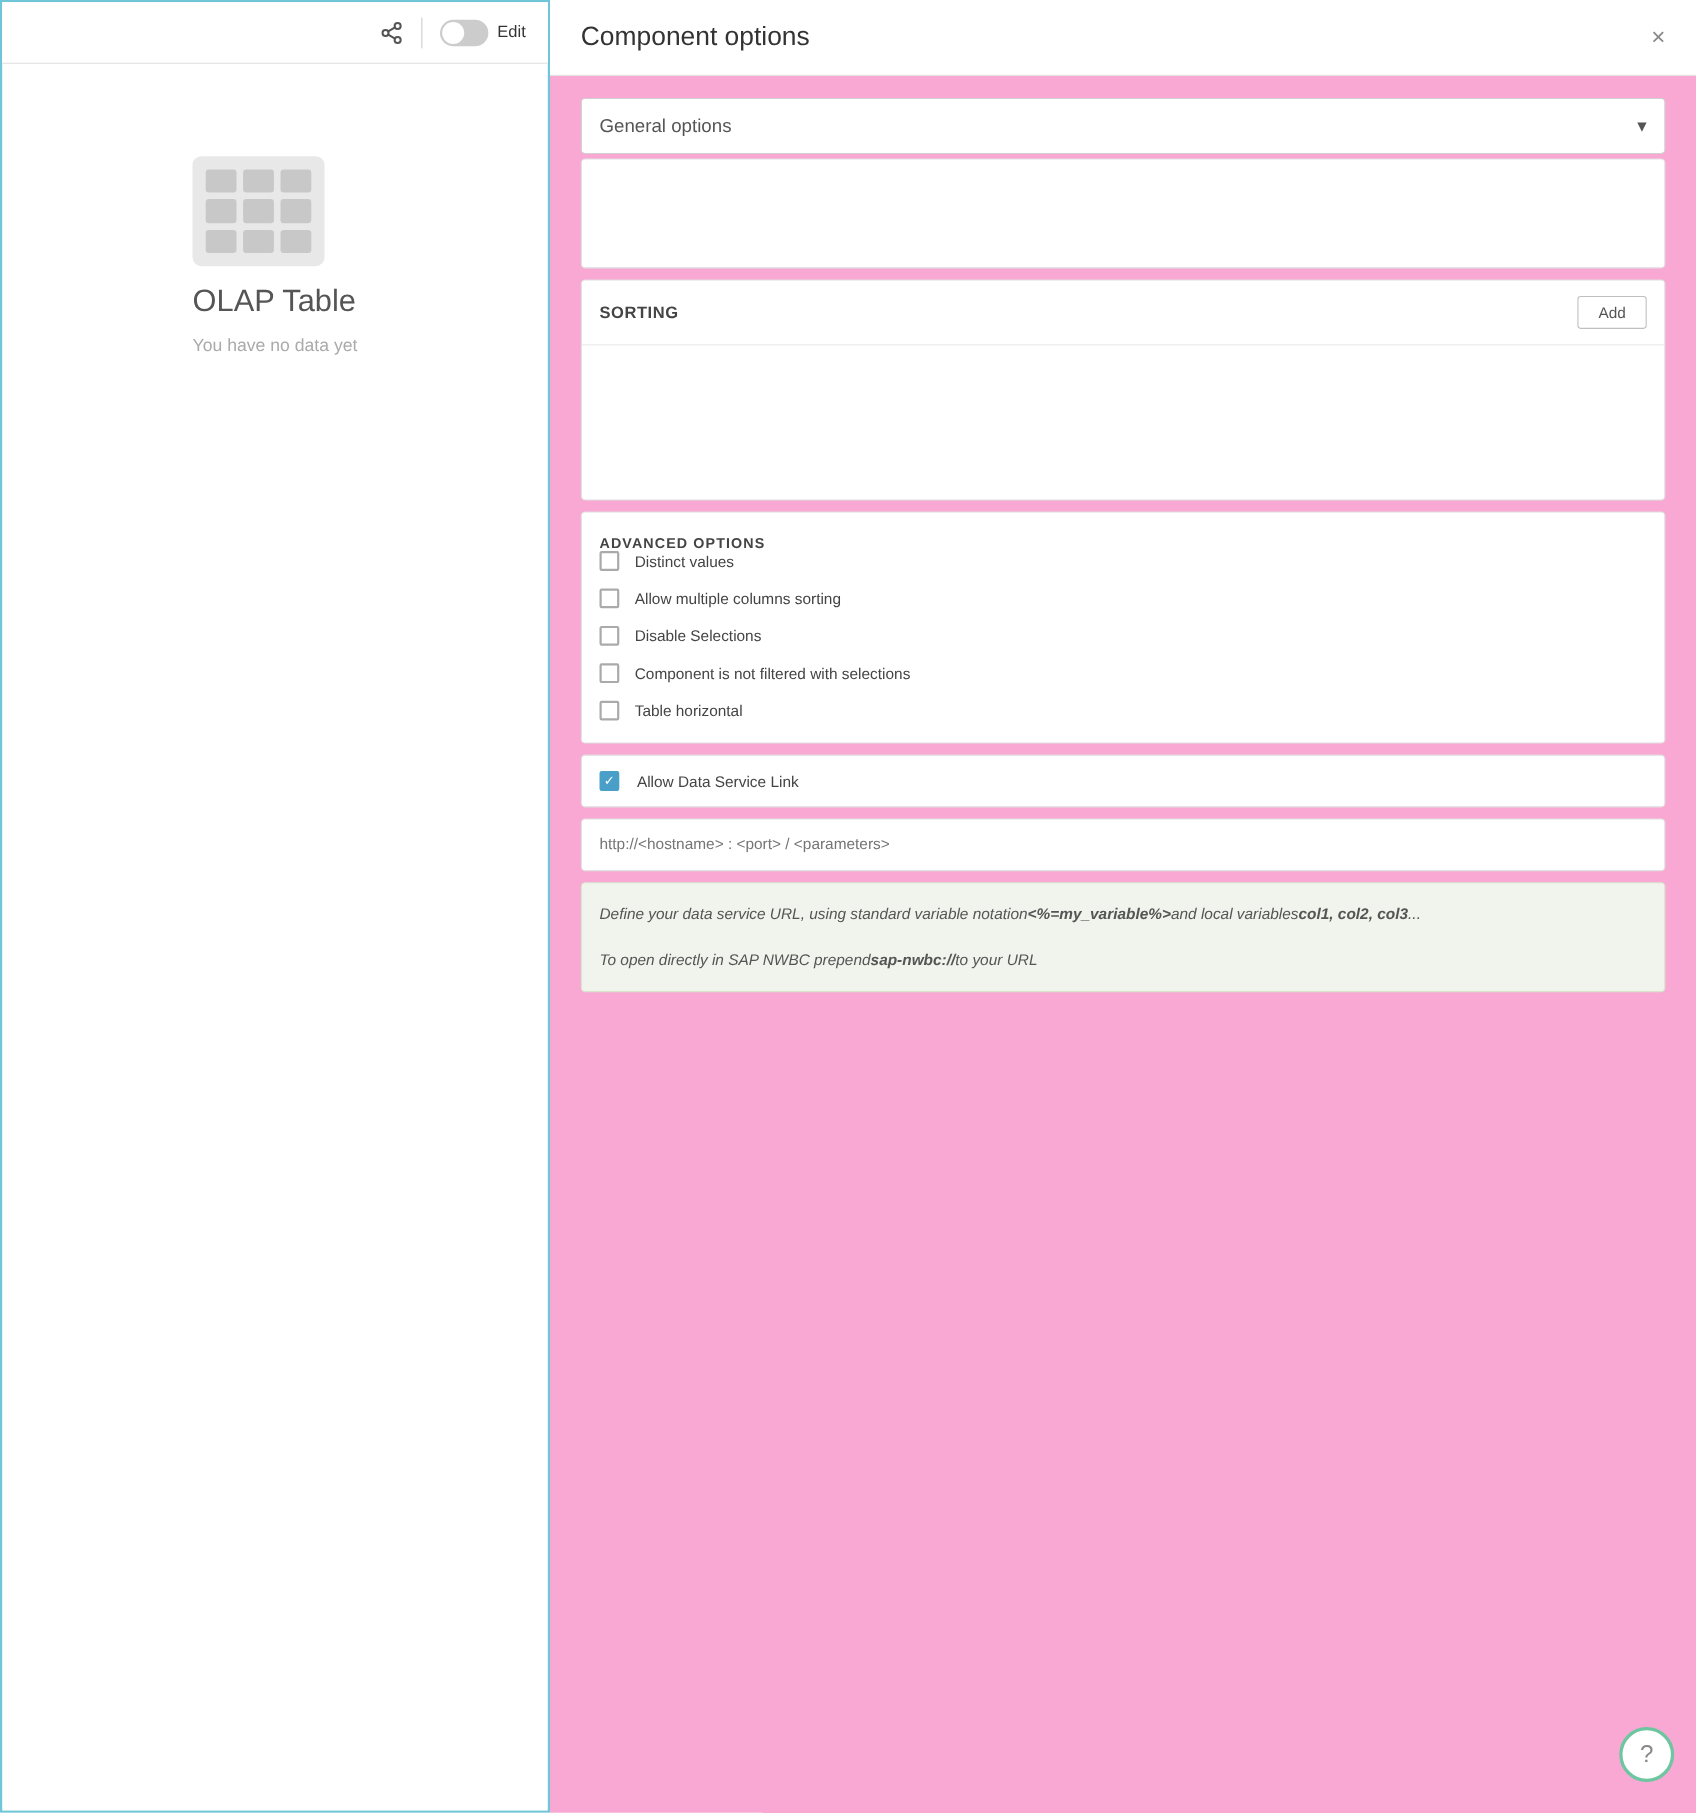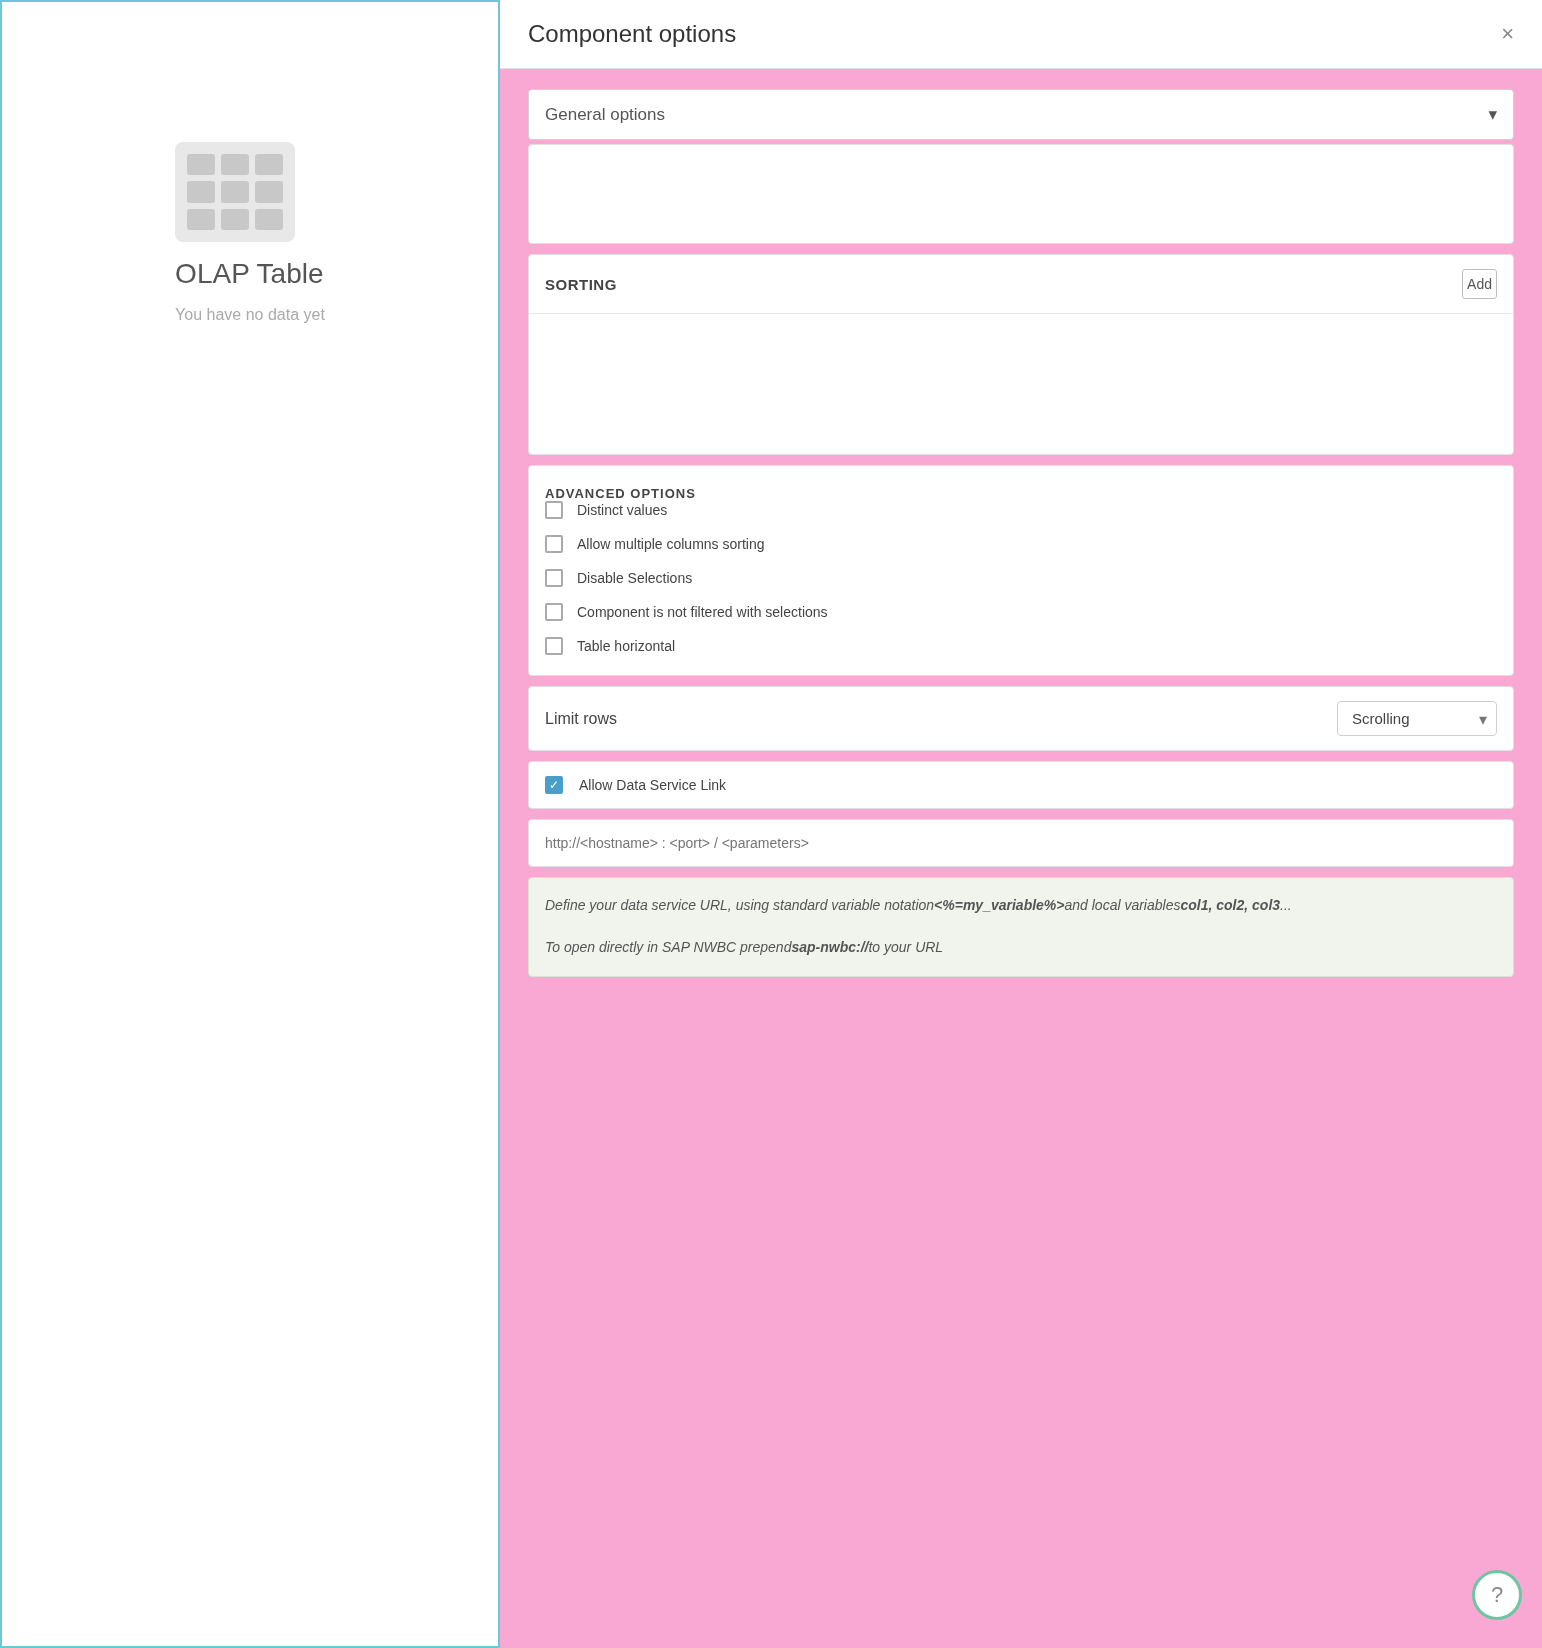--- a/index.html
+++ b/index.html
@@ -219,21 +219,21 @@
       font-size: 15px;
       font-weight: 600;
       color: #444;
       letter-spacing: 0.5px;
     }
 
     .add-btn {
       background: #ffffff;
       border: 1px solid #c0c0c0;
       border-radius: 3px;
-      padding: 6px 4px;
+      padding: 6px 18px;
       font-size: 14px;
       color: #555;
       cursor: pointer;
     }
 
     .sorting-body {
       min-height: 140px;
     }
 
     
@@ -415,20 +415,38 @@
     }
     .panel-content::-webkit-scrollbar-thumb {
       background: #e8b84b;
       border-radius: 4px;
     }
   </style>
 </head>
 <body>
 
 <div class="left-panel">
+  <div class="top-bar">
+    <button class="share-icon-btn">
+      <svg width="22" height="22" viewBox="0 0 24 24" fill="none" stroke="#555" stroke-width="2" stroke-linecap="round" stroke-linejoin="round">
+        <circle cx="18" cy="5" r="3"></circle>
+        <circle cx="6" cy="12" r="3"></circle>
+        <circle cx="18" cy="19" r="3"></circle>
+        <line x1="8.59" y1="13.51" x2="15.42" y2="17.49"></line>
+        <line x1="15.41" y1="6.51" x2="8.59" y2="10.49"></line>
+      </svg>
+    </button>
+    <div class="divider-line"></div>
+    <div class="toggle-container">
+      <div class="toggle-switch">
+        <div class="toggle-knob"></div>
+      </div>
+      <span class="toggle-label">Edit</span>
+    </div>
+  </div>
 
   <div class="olap-area">
     <div class="olap-icon">
       <div class="olap-cell"></div>
       <div class="olap-cell"></div>
       <div class="olap-cell"></div>
       <div class="olap-cell"></div>
       <div class="olap-cell"></div>
       <div class="olap-cell"></div>
       <div class="olap-cell"></div>
@@ -485,33 +503,20 @@
         <div class="checkbox"></div>
         <span class="checkbox-label">Component is not filtered with selections</span>
       </div>
 
       <div class="checkbox-item">
         <div class="checkbox"></div>
         <span class="checkbox-label">Table horizontal</span>
       </div>
     </div>
 
-    <div class="limit-rows-row">
-      <span class="limit-rows-label">Limit rows</span>
-      <div class="select-wrapper">
-        <select class="limit-rows-select">
-          <option value="Scrolling">Scrolling</option>
-          <option value="10">10</option>
-          <option value="20">20</option>
-          <option value="50">50</option>
-          <option value="100">100</option>
-          <option value="200">200</option>
-        </select>
-      </div>
-    </div>
 
     <div class="data-service-row">
       <div class="checkbox checked"></div>
       <span class="checkbox-label">Allow Data Service Link</span>
     </div>
 
     <div class="url-section">
       <input class="url-input" type="text" placeholder="http://&lt;hostname&gt; : &lt;port&gt; / &lt;parameters&gt;" style="">
     </div>
 

